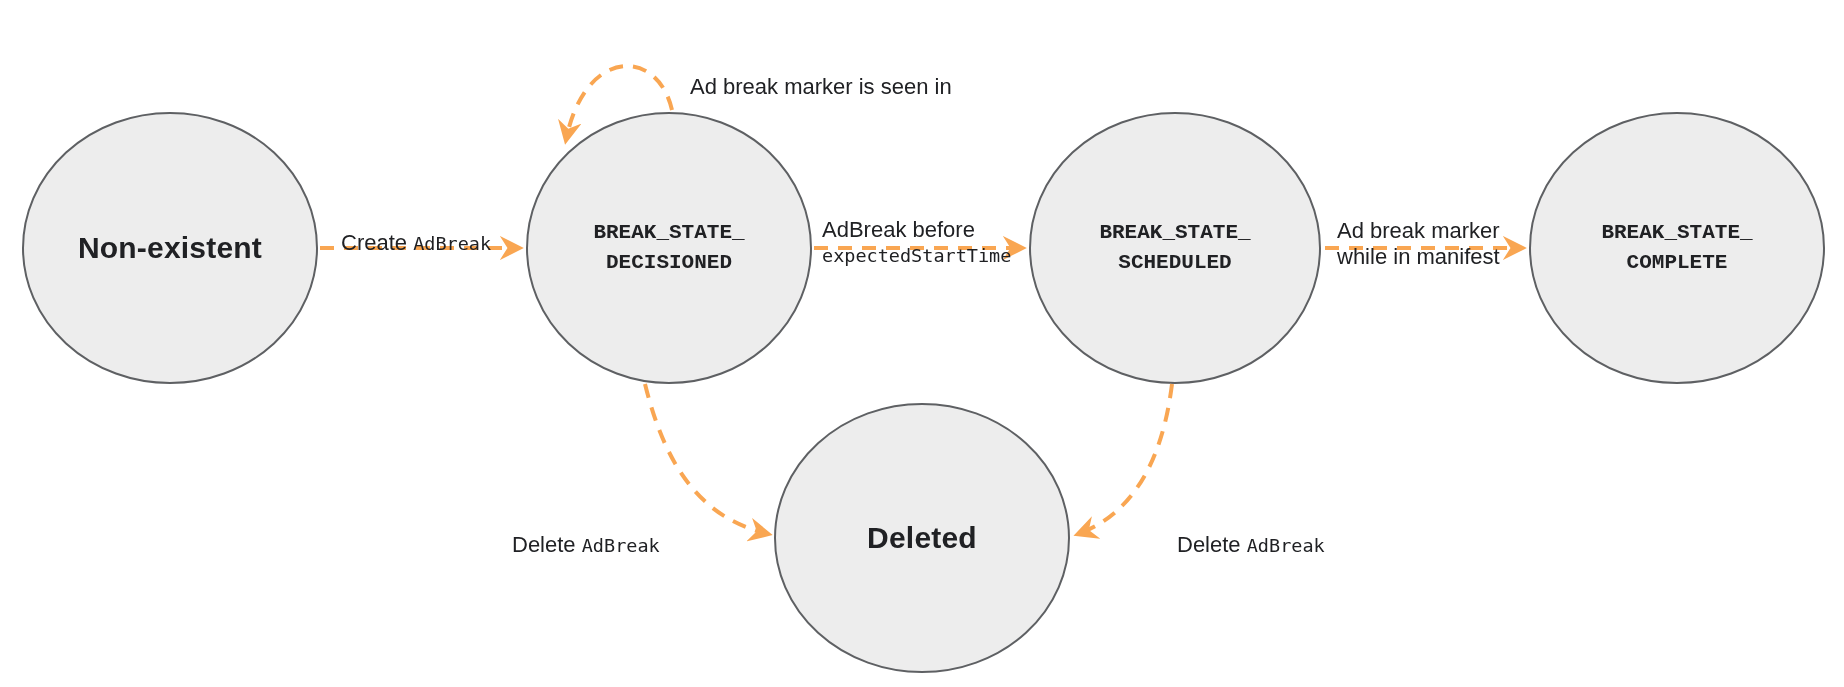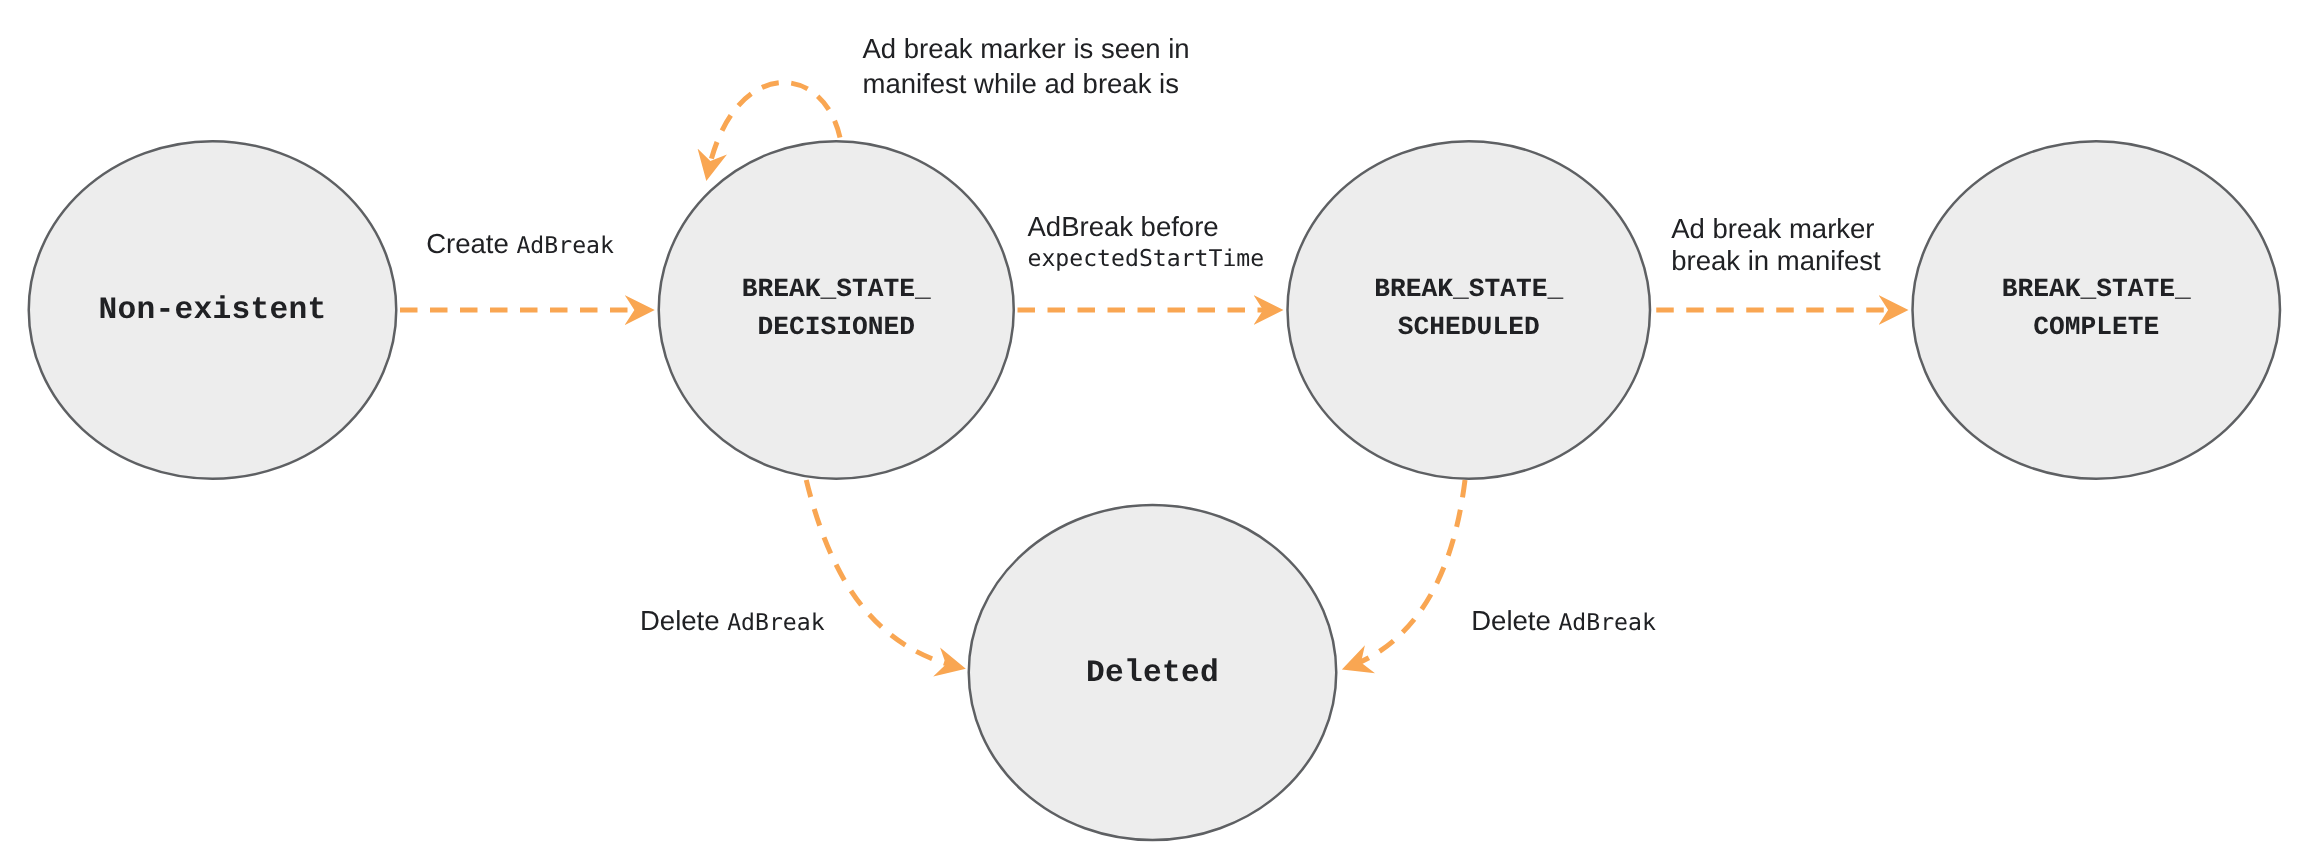--- a/index.html
+++ b/index.html
@@ -19,27 +19,27 @@
     overflow:hidden;
   }
   .stage svg{position:absolute;left:0;top:0;width:1844px;height:687px;}
   .node{fill:var(--node_fill);stroke:var(--node_border);stroke-width:2;}
   .edge{fill:none;stroke:var(--arrow);stroke-width:4;stroke-dasharray:14 10;marker-end:url(#arrowhead);}
   .ah{fill:var(--arrow);}
 
   .label{position:absolute;white-space:nowrap;}
   .node-label{
     position:absolute;transform:translate(-50%,-50%);
-    text-align:center;font-weight:bold;font-size:25px;letter-spacing:0.2px;font-family:Liberation Mono, monospace;
+    text-align:center;font-weight:bold;font-size:30px;letter-spacing:0.2px;
   }
   .node-label.mono2{
     font-family:Liberation Mono, monospace;
     font-size:21px;line-height:30px;letter-spacing:0;
   }
-  .edge-label{font-size:22px;line-height:28px;}
+  .edge-label{font-size:22px;line-height:28px;margin-top:48px;}
   .edge-label .mono, .mono-line{
     font-family:"DejaVu Sans Mono","Liberation Mono",monospace;
     font-size:18.5px;
   }
   .two-line{line-height:26px;}
 </style>
 </head>
 <body>
 
 <div class="stage">
@@ -83,31 +83,30 @@
   </div>
 
   <div class="node-label" style="left:922px;top:538px;">Deleted</div>
 
   <div class="label edge-label" style="left:341px;top:181px;">
     <span>Create </span><span class="mono">AdBreak</span>
   </div>
 
   <div class="label edge-label" style="left:690px;top:25px;">
     <div>Ad break marker is seen in</div>
-    <div>manifest while ad break is</div>
   </div>
 
   <div class="label edge-label two-line" style="left:822px;top:169px;">
     <div>AdBreak before</div>
     <div class="mono-line">expectedStartTime</div>
   </div>
 
   <div class="label edge-label two-line" style="left:1337px;top:170px;">
     <div>Ad break marker</div>
-    <div>break in manifest</div>
+    <div>while in manifest</div>
   </div>
 
   <div class="label edge-label" style="left:512px;top:483px;">
     <span>Delete </span><span class="mono">AdBreak</span>
   </div>
 
   <div class="label edge-label" style="left:1177px;top:483px;">
     <span>Delete </span><span class="mono">AdBreak</span>
   </div>
 

